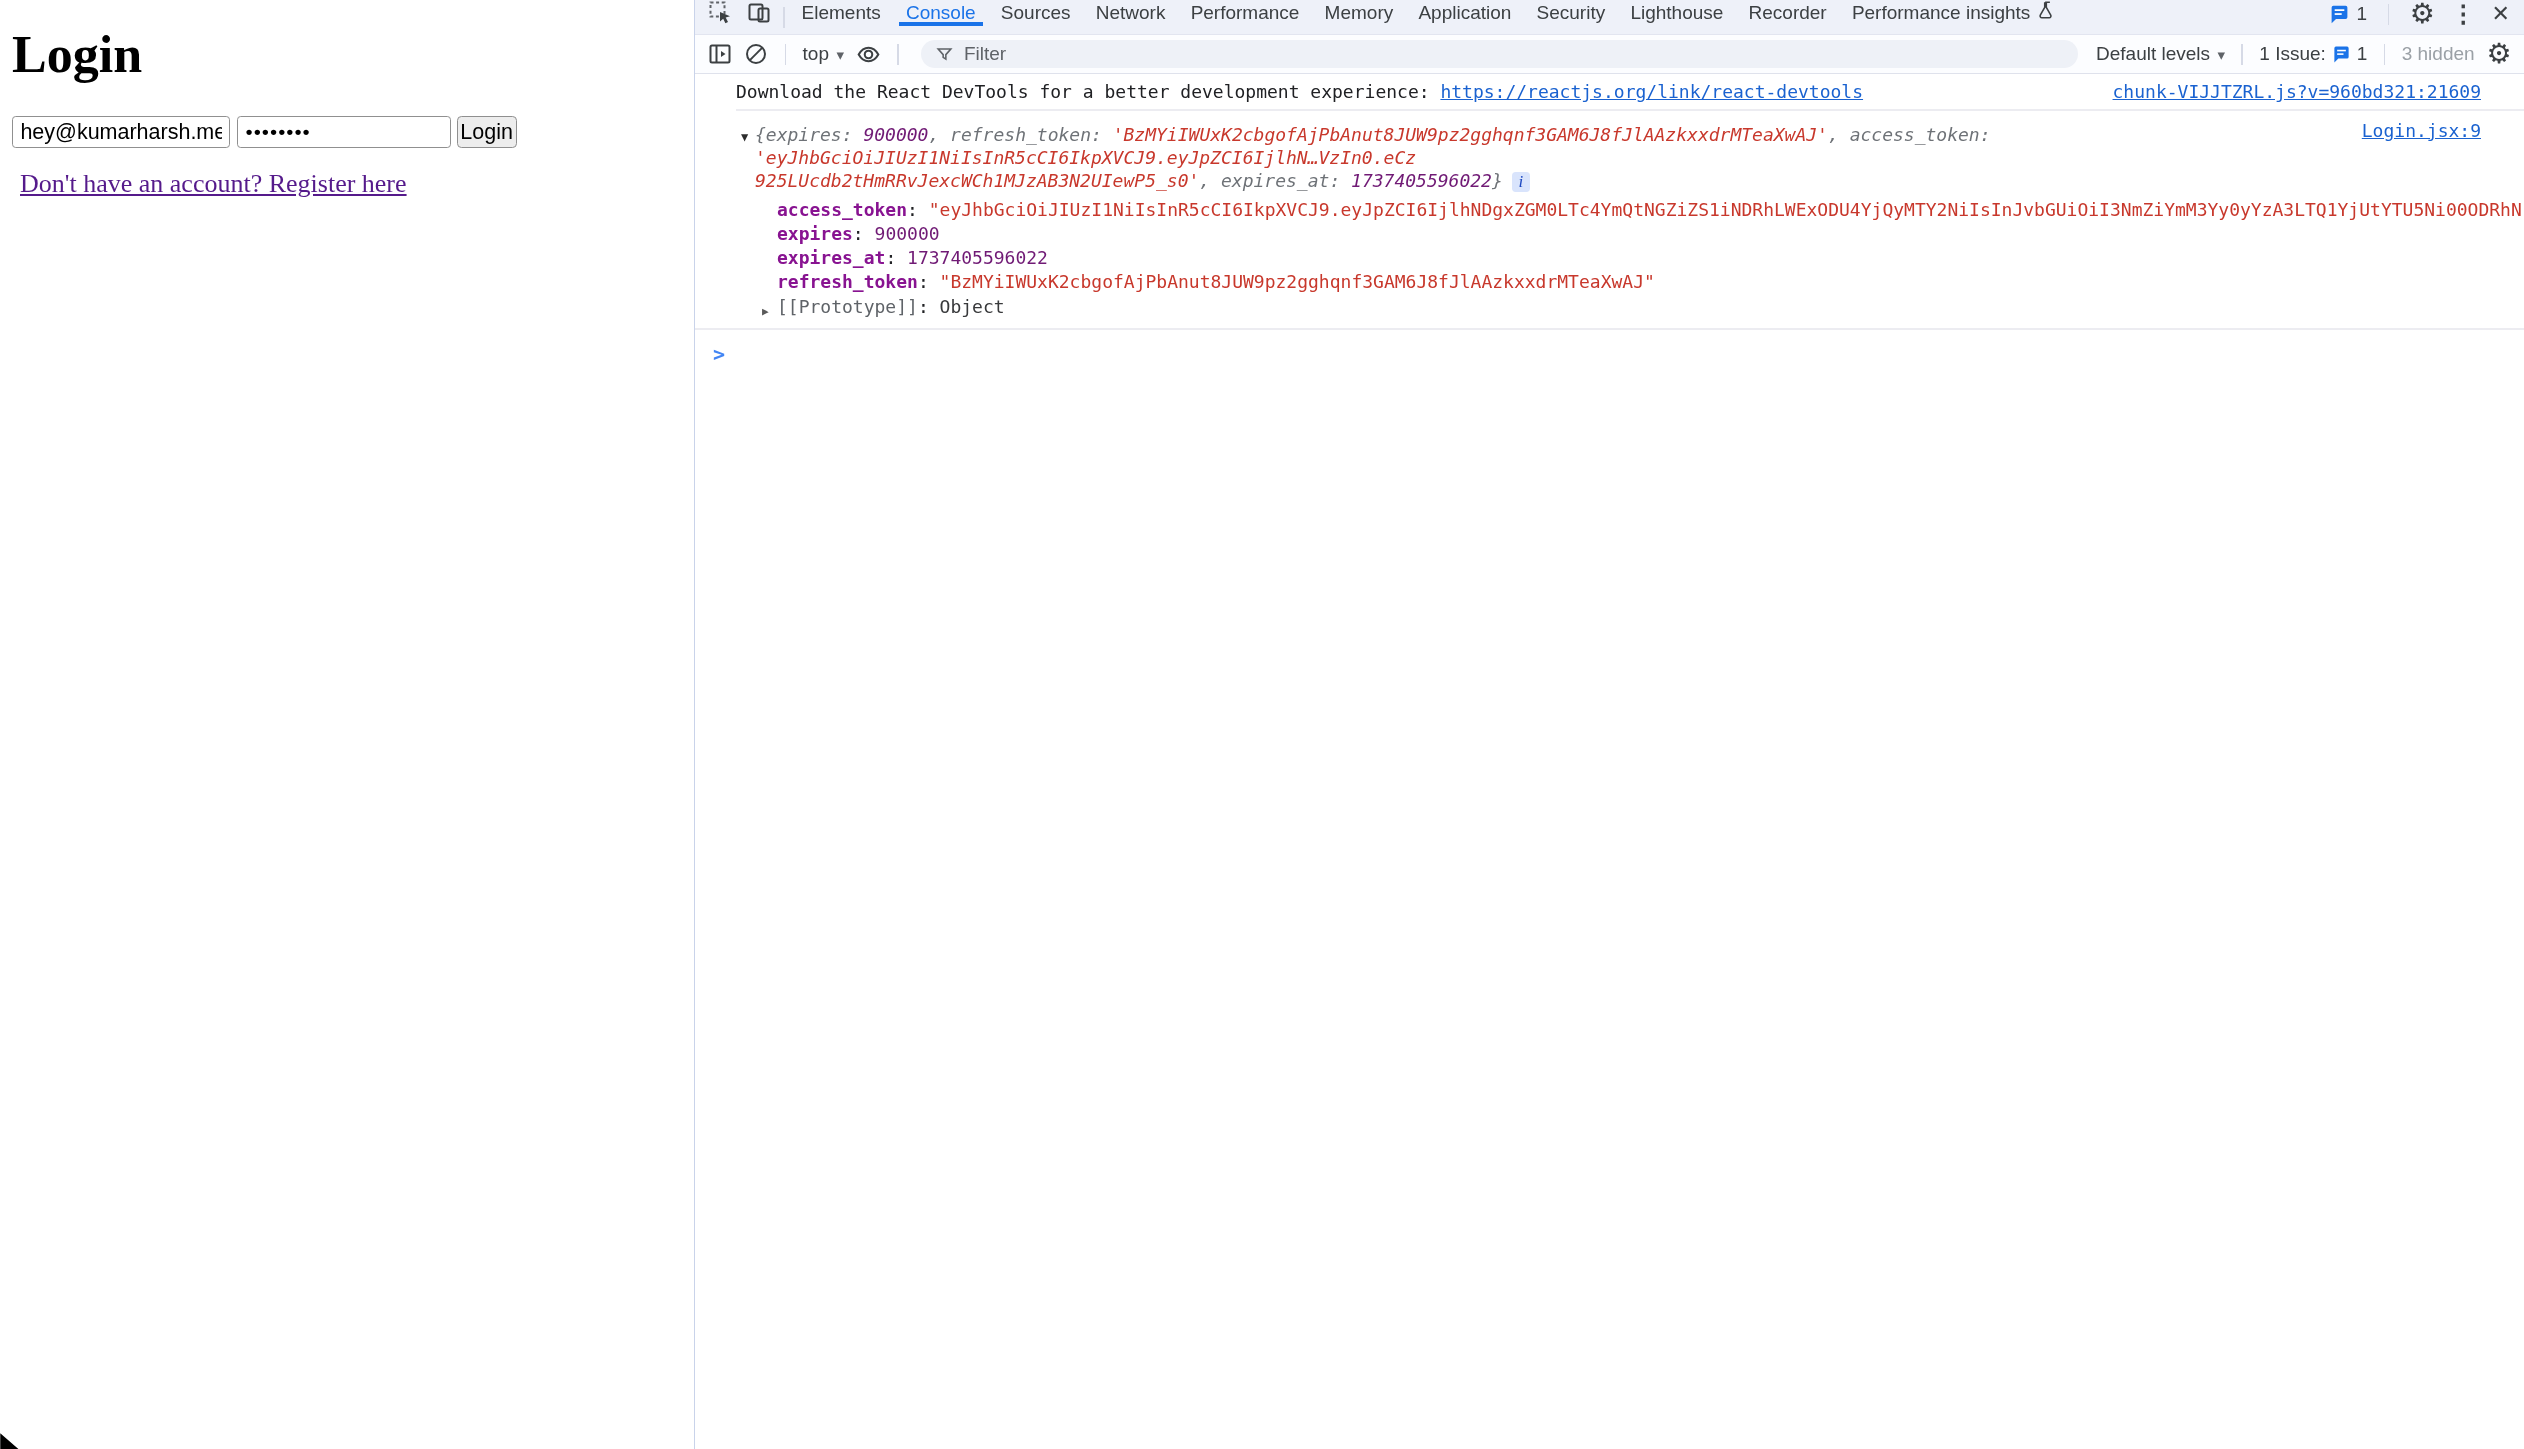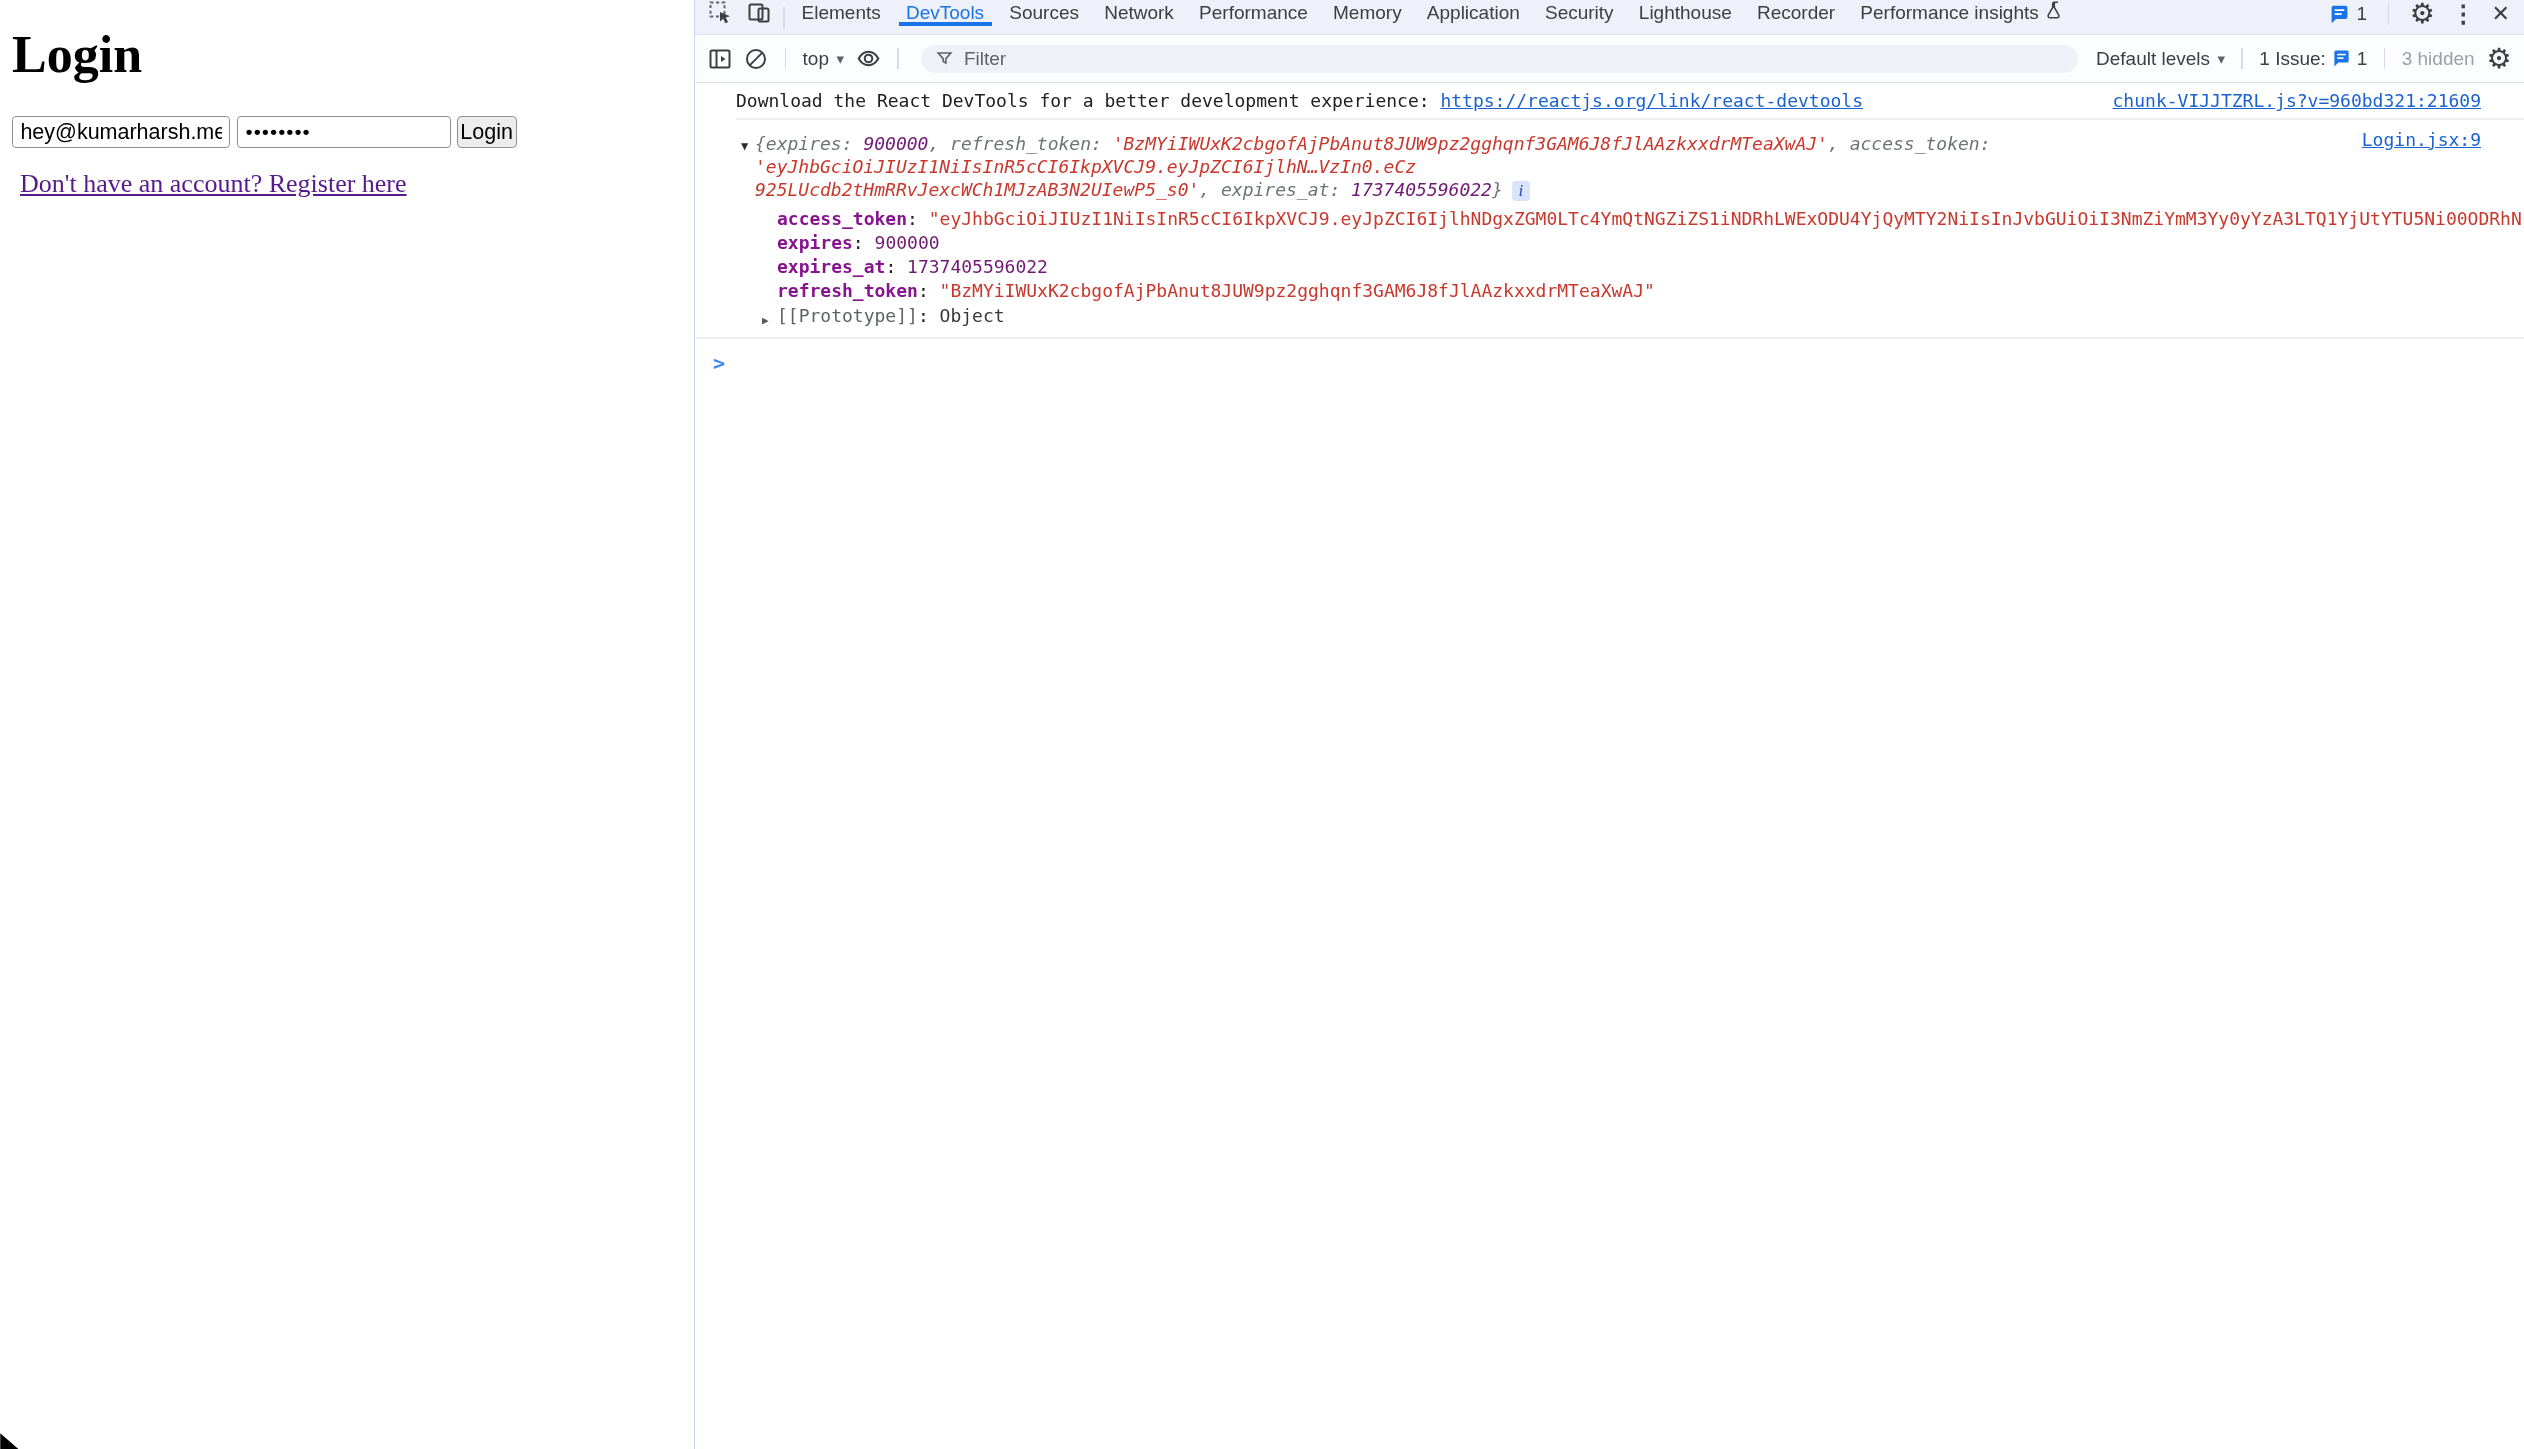--- a/index.html
+++ b/index.html
@@ -30,21 +30,21 @@
   .tab.active::after { content: ""; position: absolute; left: 5.2px; right: 5.2px; bottom: 0; height: 3.7px; background: #1a73e8; }
   .tab .flask { margin-left: 7.4px; }
   .tabbar-right { margin-left: auto; display: flex; align-items: center; gap: 16.3px; padding-right: 15px; }
   .issue-chip { display: flex; align-items: center; gap: 6px; cursor: pointer; }
   .glyph { font-size: 25px; color: #3c4043; line-height: 1; }
   .glyph.gear { font-size: 28px; }
   .glyph.kebab { font-size: 24px; font-weight: bold; }
   .glyph.close { font-size: 22px; }
 
   
-  .toolbar { height: 48px; background: #fcfdff; border-bottom: 1.5px solid #dfe2ec; display: flex; align-items: center; font-size: 19px; color: #3c4043; padding: 0 13.3px; gap: 12px; flex: none; }
+  .toolbar { height: 39px; background: #fcfdff; border-bottom: 1.5px solid #dfe2ec; display: flex; align-items: center; font-size: 19px; color: #3c4043; padding: 0 13.3px; gap: 12px; flex: none; }
   .ctx-select { display: flex; align-items: center; gap: 7.4px; cursor: pointer; white-space: nowrap; }
   .caret { font-size: 15px; color: #5f6368; line-height: 1; }
   .filter-pill { flex: 1; height: 28px; background: #eef1f7; border-radius: 14px; display: flex; align-items: center; gap: 10.4px; padding: 0 13.3px; margin: 0 6px; color: #5f6368; cursor: text; }
   .muted { color: #9aa0a6; white-space: nowrap; }
   .tb-right { display: flex; align-items: center; gap: 12px; white-space: nowrap; }
 
   
   .console { flex: 1; background: #fff; font-family: "DejaVu Sans Mono", "Liberation Mono", monospace; font-size: 18px; color: #202124; position: relative; overflow: hidden; }
   .crow1 { position: relative; display: flex; justify-content: space-between; align-items: flex-start; padding: 7.4px 44px 7.4px 41px; line-height: 22px; }
   .crow1::after { content: ""; position: absolute; left: 41px; right: 0; bottom: 0; height: 1.5px; background: #ececf1; }
@@ -101,21 +101,21 @@
       <span class="icon-btn">
         <svg width="24" height="24" viewBox="0 0 24 24">
           <rect x="2.5" y="4.5" width="13" height="15" rx="1.5" class="st-dark"></rect>
           <rect x="11.5" y="8.5" width="10" height="13" rx="1.5" fill="#fff" class="st-dark"></rect>
         </svg>
       </span>
     </div>
     <span class="vdiv"></span>
     <div class="tabs">
       <span class="tab">Elements</span>
-      <span class="tab active">DevTools</span>
+      <span class="tab active">Console</span>
       <span class="tab">Sources</span>
       <span class="tab">Network</span>
       <span class="tab">Performance</span>
       <span class="tab">Memory</span>
       <span class="tab">Application</span>
       <span class="tab">Security</span>
       <span class="tab">Lighthouse</span>
       <span class="tab">Recorder</span>
       <span class="tab">
         <span>Performance insights</span>

